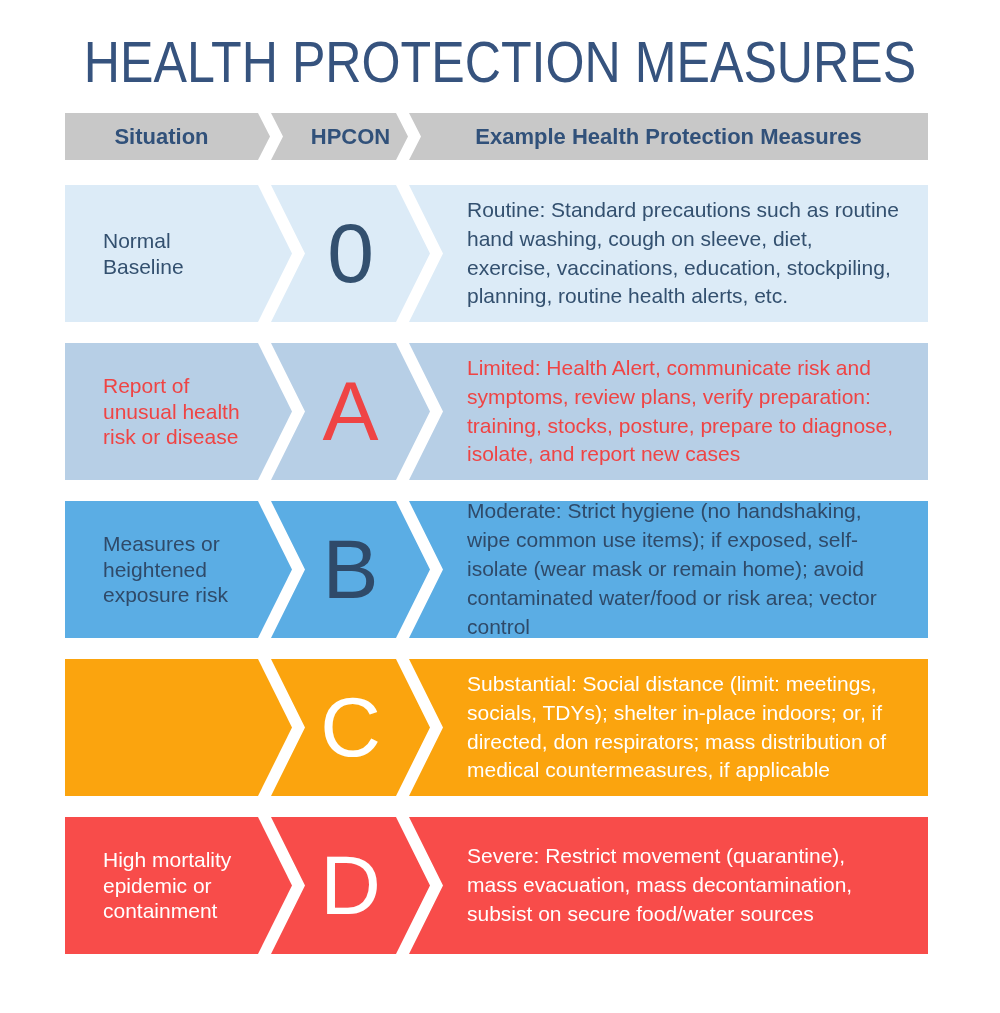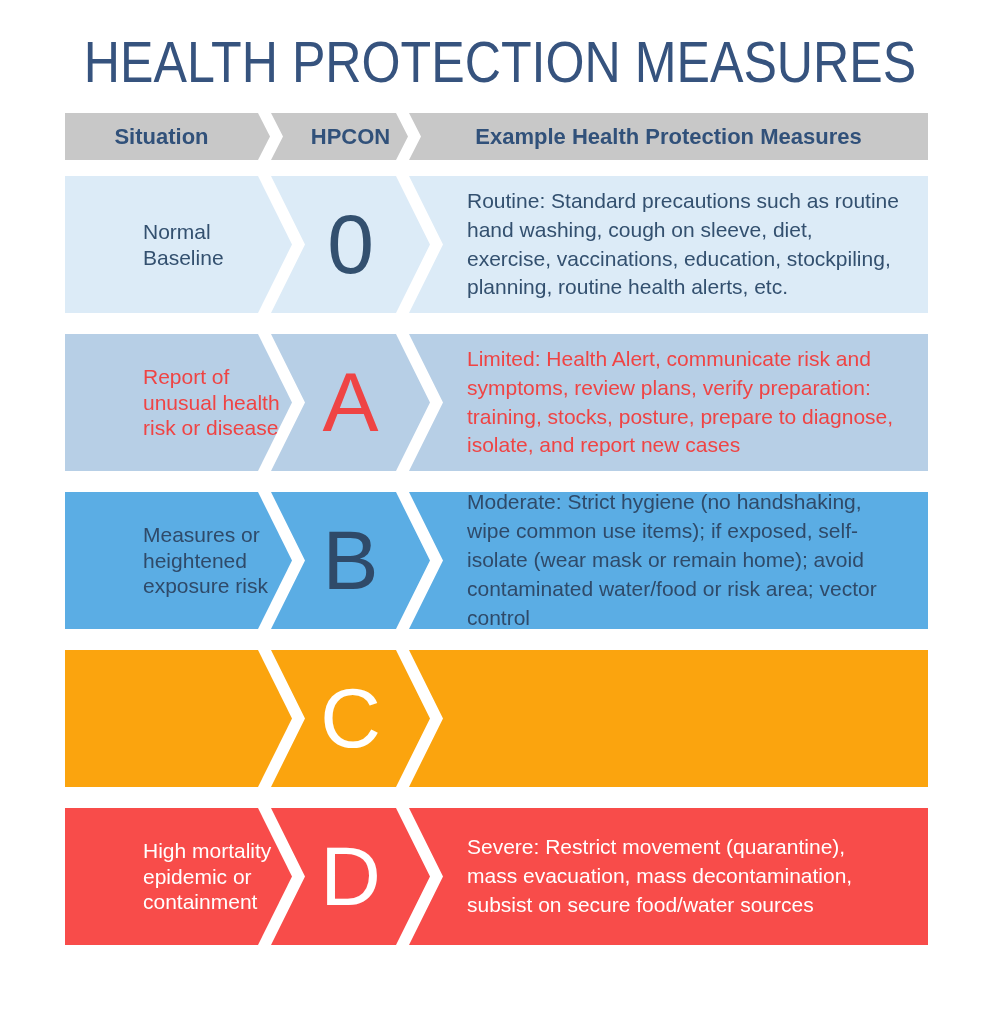--- a/index.html
+++ b/index.html
@@ -20,21 +20,21 @@
     line-height: 1.0;
     letter-spacing: 0px;
     transform: scaleX(0.88);
     transform-origin: 50% 50%;
     white-space: nowrap;
   }
 
   .bands { margin-left: 65px; width: 863px; }
 
   .band { position: relative; width: 863px; }
-  .band.header { height: 47px; margin-bottom: 16px; }
+  .band.header { height: 47px; margin-bottom: 25px; }
   .band.row    { height: 137px; margin-bottom: 21px; }
 
   .cell { position: absolute; top: 0; left: 0; right: 0; bottom: 0; }
 
   
   .header .c1 { clip-path: polygon(0 0, 193px 0, 205px 50%, 193px 100%, 0 100%); }
   .header .c2 { clip-path: polygon(206px 0, 331px 0, 343px 50%, 331px 100%, 206px 100%, 218px 50%); }
   .header .c3 { clip-path: polygon(344px 0, 100% 0, 100% 100%, 344px 100%, 356px 50%); }
 
   
@@ -47,21 +47,21 @@
     display: flex; align-items: center; justify-content: center;
     font-size: 22px; font-weight: 700;
   }
   .hlabel.l1 { left: 0; width: 193px; }
   .hlabel.l2 { left: 206px; width: 159px; }
   .hlabel.l3 { left: 344px; right: 0; }
 
   .situation {
     position: absolute; left: 38px; top: 0; bottom: 0; width: 150px;
     display: flex; align-items: center;
-    font-size: 21px; line-height: 1.22; font-weight: 400; margin-left: 40px;
+    font-size: 21px; line-height: 1.22; font-weight: 400;
   }
   .letter {
     position: absolute; left: 206px; width: 159px; top: 0; bottom: 0;
     display: flex; align-items: center; justify-content: center;
     font-size: 84px; font-weight: 400;
   }
   .measures {
     position: absolute; left: 402px; right: 28px; top: 0; bottom: 0;
     display: flex; align-items: center;
     font-size: 21px; line-height: 1.38; font-weight: 400;
@@ -110,20 +110,21 @@
       <div class="situation">Measures or heightened exposure risk</div>
       <div class="letter">B</div>
       <div class="measures">Moderate: Strict hygiene (no handshaking, wipe common use items); if exposed, self-isolate (wear mask or remain home); avoid contaminated water/food or risk area; vector control</div>
     </div>
 
     <div class="band row" style="color: rgb(255, 255, 255);">
       <div class="cell c1" style="background: rgb(251, 164, 14);"></div>
       <div class="cell c2" style="background: rgb(251, 164, 14);"></div>
       <div class="cell c3" style="background: rgb(251, 164, 14);"></div>
       <div class="letter">C</div>
+      <div class="measures">Substantial: Social distance (limit: meetings, socials, TDYs); shelter in-place indoors; or, if directed, don respirators; mass distribution of medical countermeasures, if applicable</div>
     </div>
 
     <div class="band row" style="color: rgb(255, 255, 255);">
       <div class="cell c1" style="background: rgb(248, 76, 74);"></div>
       <div class="cell c2" style="background: rgb(248, 76, 74);"></div>
       <div class="cell c3" style="background: rgb(248, 76, 74);"></div>
       <div class="situation">High mortality epidemic or containment</div>
       <div class="letter">D</div>
       <div class="measures">Severe: Restrict movement (quarantine), mass evacuation, mass decontamination, subsist on secure food/water sources</div>
     </div>

